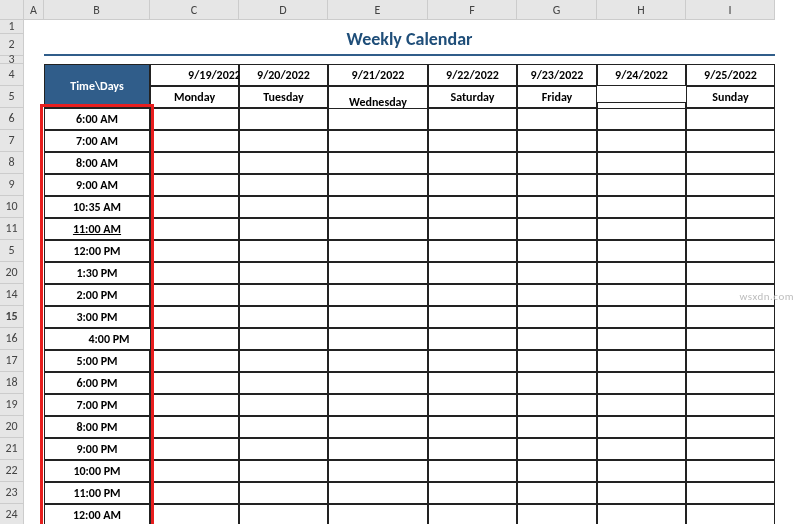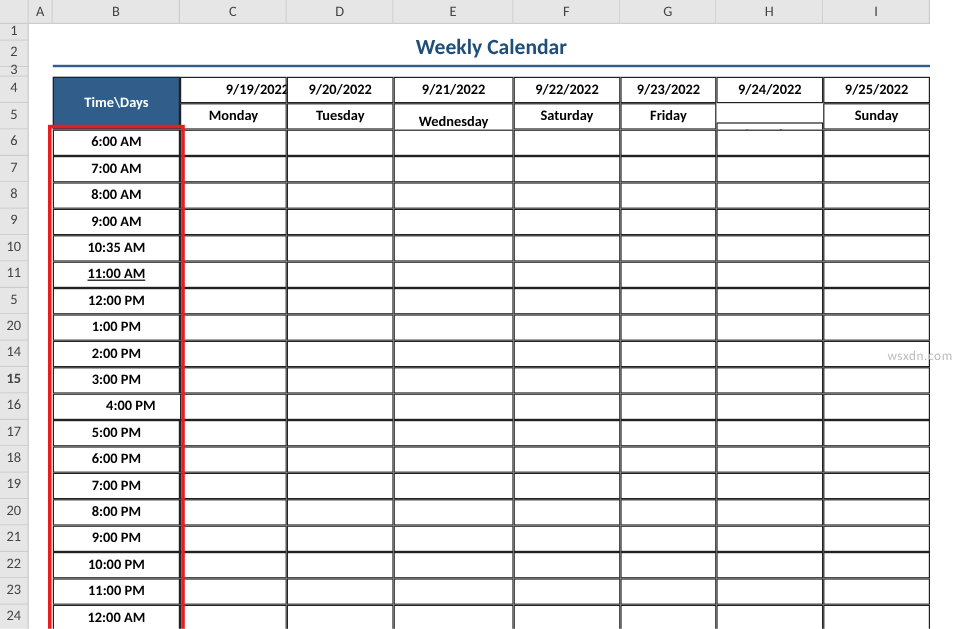--- a/index.html
+++ b/index.html
@@ -224,21 +224,21 @@
       <div class="data-cell" style="left: 573px; top: 198px; width: 89px; height: 22px;"></div>
       <div class="data-cell" style="left: 662px; top: 198px; width: 89px; height: 22px;"></div>
       <div class="time-cell" style="left: 20px; top: 220px; width: 106px; height: 22px;">12:00 PM</div>
       <div class="data-cell" style="left: 126px; top: 220px; width: 89px; height: 22px;"></div>
       <div class="data-cell" style="left: 215px; top: 220px; width: 89px; height: 22px;"></div>
       <div class="data-cell" style="left: 304px; top: 220px; width: 100px; height: 22px;"></div>
       <div class="data-cell" style="left: 404px; top: 220px; width: 89px; height: 22px;"></div>
       <div class="data-cell" style="left: 493px; top: 220px; width: 80px; height: 22px;"></div>
       <div class="data-cell" style="left: 573px; top: 220px; width: 89px; height: 22px;"></div>
       <div class="data-cell" style="left: 662px; top: 220px; width: 89px; height: 22px;"></div>
-      <div class="time-cell" style="left: 20px; top: 242px; width: 106px; height: 22px;">1:00 PM</div>
+      <div class="time-cell" style="left: 20px; top: 242px; width: 106px; height: 22px;">1:30 PM</div>
       <div class="data-cell" style="left: 126px; top: 242px; width: 89px; height: 22px;"></div>
       <div class="data-cell" style="left: 215px; top: 242px; width: 89px; height: 22px;"></div>
       <div class="data-cell" style="left: 304px; top: 242px; width: 100px; height: 22px;"></div>
       <div class="data-cell" style="left: 404px; top: 242px; width: 89px; height: 22px;"></div>
       <div class="data-cell" style="left: 493px; top: 242px; width: 80px; height: 22px;"></div>
       <div class="data-cell" style="left: 573px; top: 242px; width: 89px; height: 22px;"></div>
       <div class="data-cell" style="left: 662px; top: 242px; width: 89px; height: 22px;"></div>
       <div class="time-cell" style="left: 20px; top: 264px; width: 106px; height: 22px;">2:00 PM</div>
       <div class="data-cell" style="left: 126px; top: 264px; width: 89px; height: 22px;"></div>
       <div class="data-cell" style="left: 215px; top: 264px; width: 89px; height: 22px;"></div>

